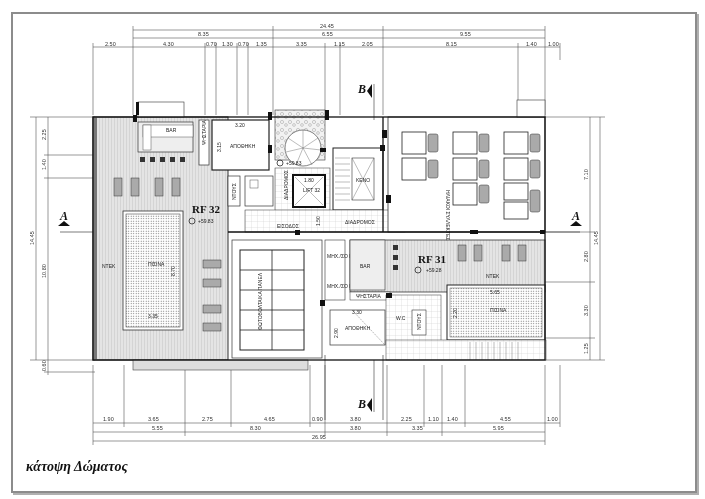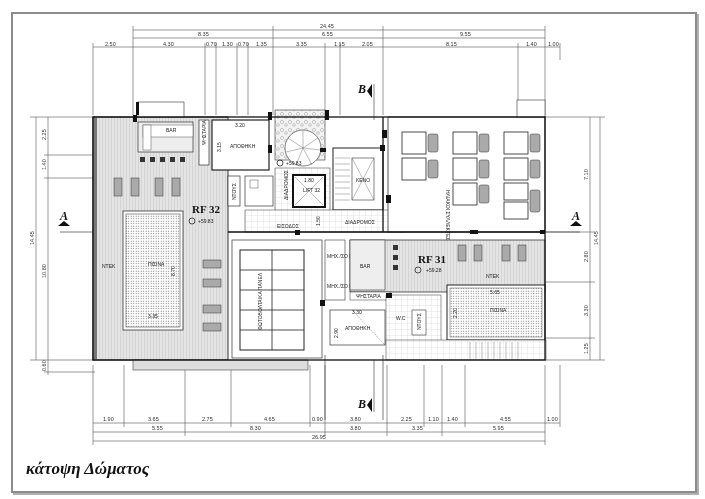--- a/index.html
+++ b/index.html
@@ -3,21 +3,21 @@
 <meta charset="utf-8">
 <style>
   html, body { margin: 0; padding: 0; background: #ffffff; }
   body { width: 705px; height: 499px; position: relative; overflow: hidden; font-family: "Liberation Sans", sans-serif; }
   .sheet { position: absolute; left: 11px; top: 12px; width: 682px; height: 477px; border: 2px solid #8c8c8c; box-shadow: 2px 2px 0 #b0b0b0; background: #fff; }
   svg { position: absolute; left: 0; top: 0; }
   .dim { font-size: 5.5px; fill: #333; font-family: "Liberation Sans", sans-serif; }
   .lbl { font-size: 5px; fill: #222; font-family: "Liberation Sans", sans-serif; }
   .rf { font-size: 11px; font-weight: bold; fill: #111; font-family: "Liberation Serif", serif; }
   .sec { font-size: 12px; font-weight: bold; font-style: italic; fill: #111; font-family: "Liberation Serif", serif; }
-  .caption { position: absolute; left: 26px; top: 459px; font-family: "Liberation Serif", serif; font-style: italic; font-weight: bold; font-size: 17px; color: #111; }
+  .caption { position: absolute; left: 26px; top: 459px; font-family: "Liberation Serif", serif; font-style: italic; font-weight: bold; font-size: 14px; color: #111; }
 </style>
 </head>
 <body>
 
 <div class="sheet"></div>
 
 <svg width="705" height="499" viewBox="0 0 705 499">
   <defs>
     <pattern id="deck" width="3" height="3" patternUnits="userSpaceOnUse">
       <rect width="3" height="3" fill="#e4e4e4"></rect>

